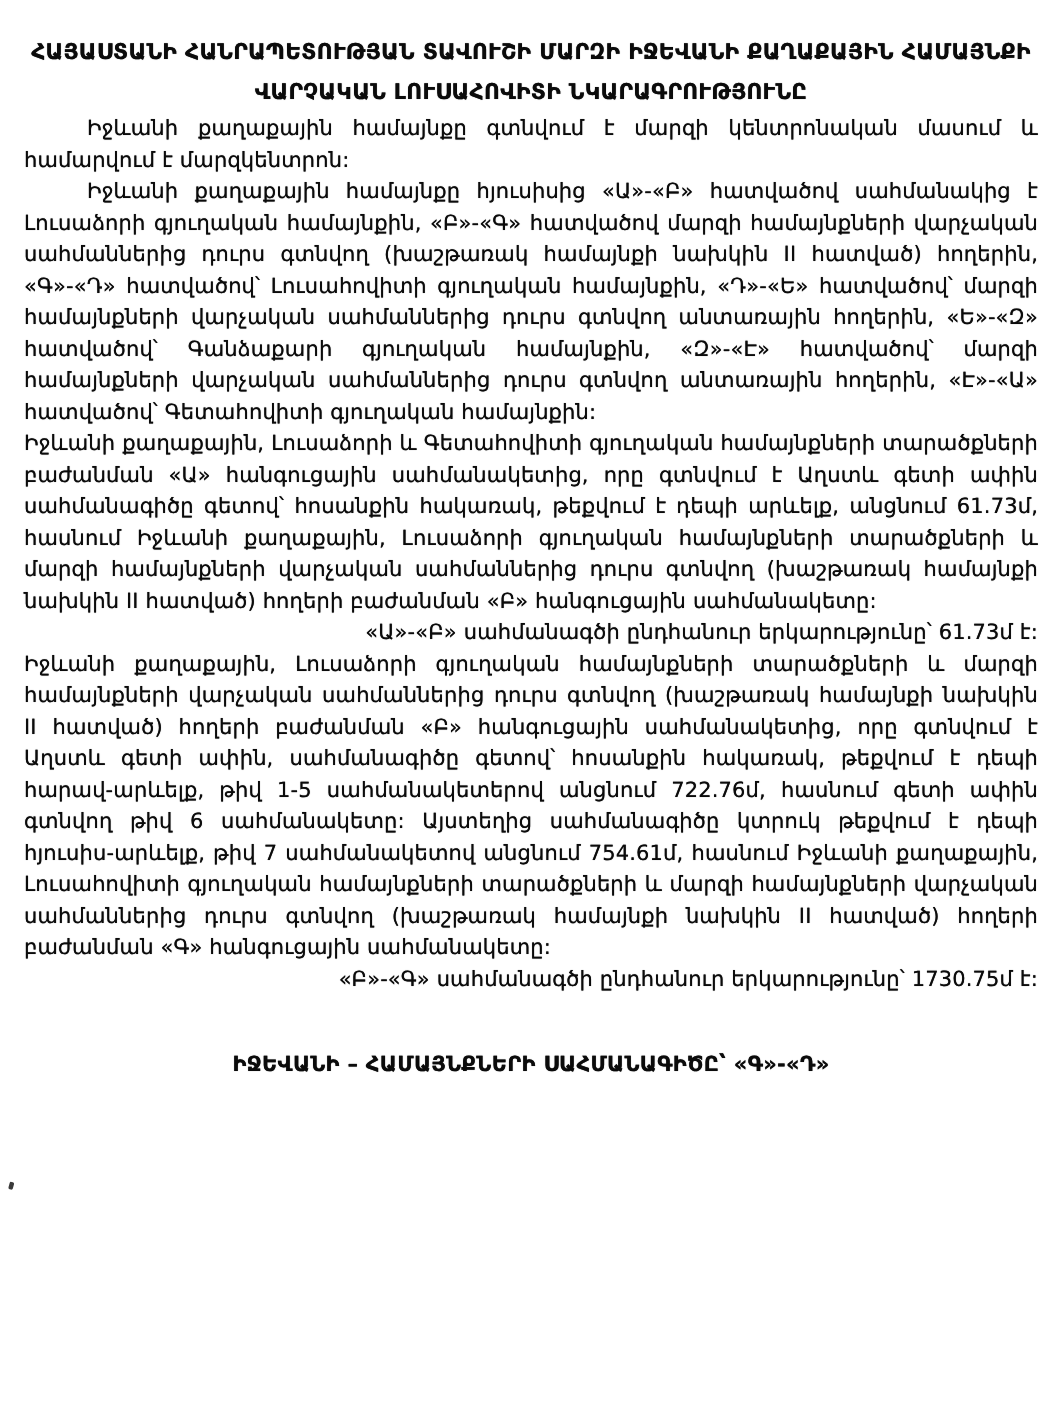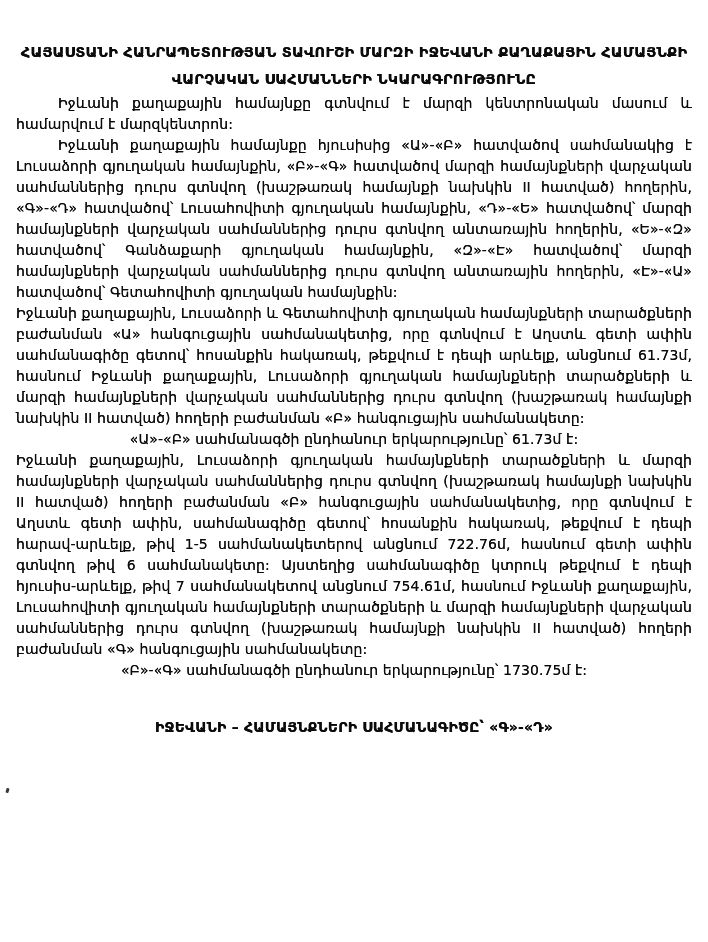--- a/index.html
+++ b/index.html
@@ -9,21 +9,21 @@
   }
   body {
     width: 708px;
     height: 942px;
     overflow: hidden;
     position: relative;
     font-family: "DejaVu Sans", sans-serif;
     color: #0b0b0b;
   }
   .page {
-    padding: 33px 16px 0 16px;
+    padding: 16px 16px 0 16px;
     text-shadow: 0 0 0.45px rgba(0,0,0,0.85); 
   }
   .doc-title {
     text-align: center;
     font-weight: bold;
     font-size: 14.5px;
     line-height: 27px;
     letter-spacing: 0.2px;
     margin: 6px 4px 0 4px;
   }
@@ -48,21 +48,21 @@
   }
   .section-body {
     margin: 0;
     text-align: justify;
     font-size: 14px;
     line-height: 21px;
     letter-spacing: 0.1px;
   }
   .section-summary {
     margin: 0;
-    text-align: center;
+    text-align: right;
     font-size: 14px;
     line-height: 21px;
     letter-spacing: 0.1px;
   }
   .scan-speck {
     position: absolute;
     left: 6px;
     top: 788px;
     width: 3px;
     height: 5px;
@@ -71,21 +71,21 @@
     transform: rotate(15deg);
   }
 </style>
 </head>
 <body>
 
 <div class="page">
 
   <h1 class="doc-title">
     <span class="t-line">ՀԱՅԱՍՏԱՆԻ  ՀԱՆՐԱՊԵՏՈՒԹՅԱՆ  ՏԱՎՈՒՇԻ ՄԱՐԶԻ ԻՋԵՎԱՆԻ  ՔԱՂԱՔԱՅԻՆ ՀԱՄԱՅՆՔԻ</span>
-    <span class="t-line">ՎԱՐՉԱԿԱՆ ՍԱՀՄԱՆՆԵՐԻ ՆԿԱՐԱԳՐՈՒԹՅՈՒՆԸ</span>
+    <span class="t-line">ՎԱՐՉԱԿԱՆ ԼՈՒՍԱՀՈՎԻՏԻ ՆԿԱՐԱԳՐՈՒԹՅՈՒՆԸ</span>
   </h1>
 
   <div class="intro">
     <p>Իջևանի քաղաքային համայնքը գտնվում է մարզի կենտրոնական մասում և համարվում է մարզկենտրոն:</p>
     <p>Իջևանի քաղաքային համայնքը հյուսիսից «Ա»-«Բ» հատվածով սահմանակից է Լուսաձորի գյուղական համայնքին, «Բ»-«Գ» հատվածով մարզի համայնքների վարչական սահմաններից դուրս գտնվող (խաշթառակ համայնքի նախկին II հատված) հողերին, «Գ»-«Դ» հատվածով՝ Լուսահովիտի գյուղական համայնքին, «Դ»-«Ե» հատվածով՝ մարզի համայնքների վարչական սահմաններից դուրս գտնվող անտառային հողերին, «Ե»-«Զ» հատվածով՝ Գանձաքարի գյուղական համայնքին, «Զ»-«Է» հատվածով՝ մարզի համայնքների վարչական սահմաններից դուրս գտնվող անտառային հողերին, «Է»-«Ա» հատվածով՝ Գետահովիտի գյուղական համայնքին:</p>
   </div>
 
   <div>
     <p class="section-body">Իջևանի քաղաքային, Լուսաձորի և Գետահովիտի գյուղական համայնքների տարածքների բաժանման «Ա» հանգուցային սահմանակետից, որը գտնվում է Աղստև գետի ափին սահմանագիծը գետով՝ հոսանքին հակառակ, թեքվում է դեպի արևելք, անցնում 61.73մ, հասնում Իջևանի քաղաքային, Լուսաձորի գյուղական համայնքների տարածքների և մարզի համայնքների վարչական սահմաններից դուրս գտնվող (խաշթառակ համայնքի նախկին II հատված) հողերի բաժանման «Բ» հանգուցային սահմանակետը:</p>
     <p class="section-summary">«Ա»-«Բ» սահմանագծի ընդհանուր երկարությունը՝ 61.73մ է:</p>

